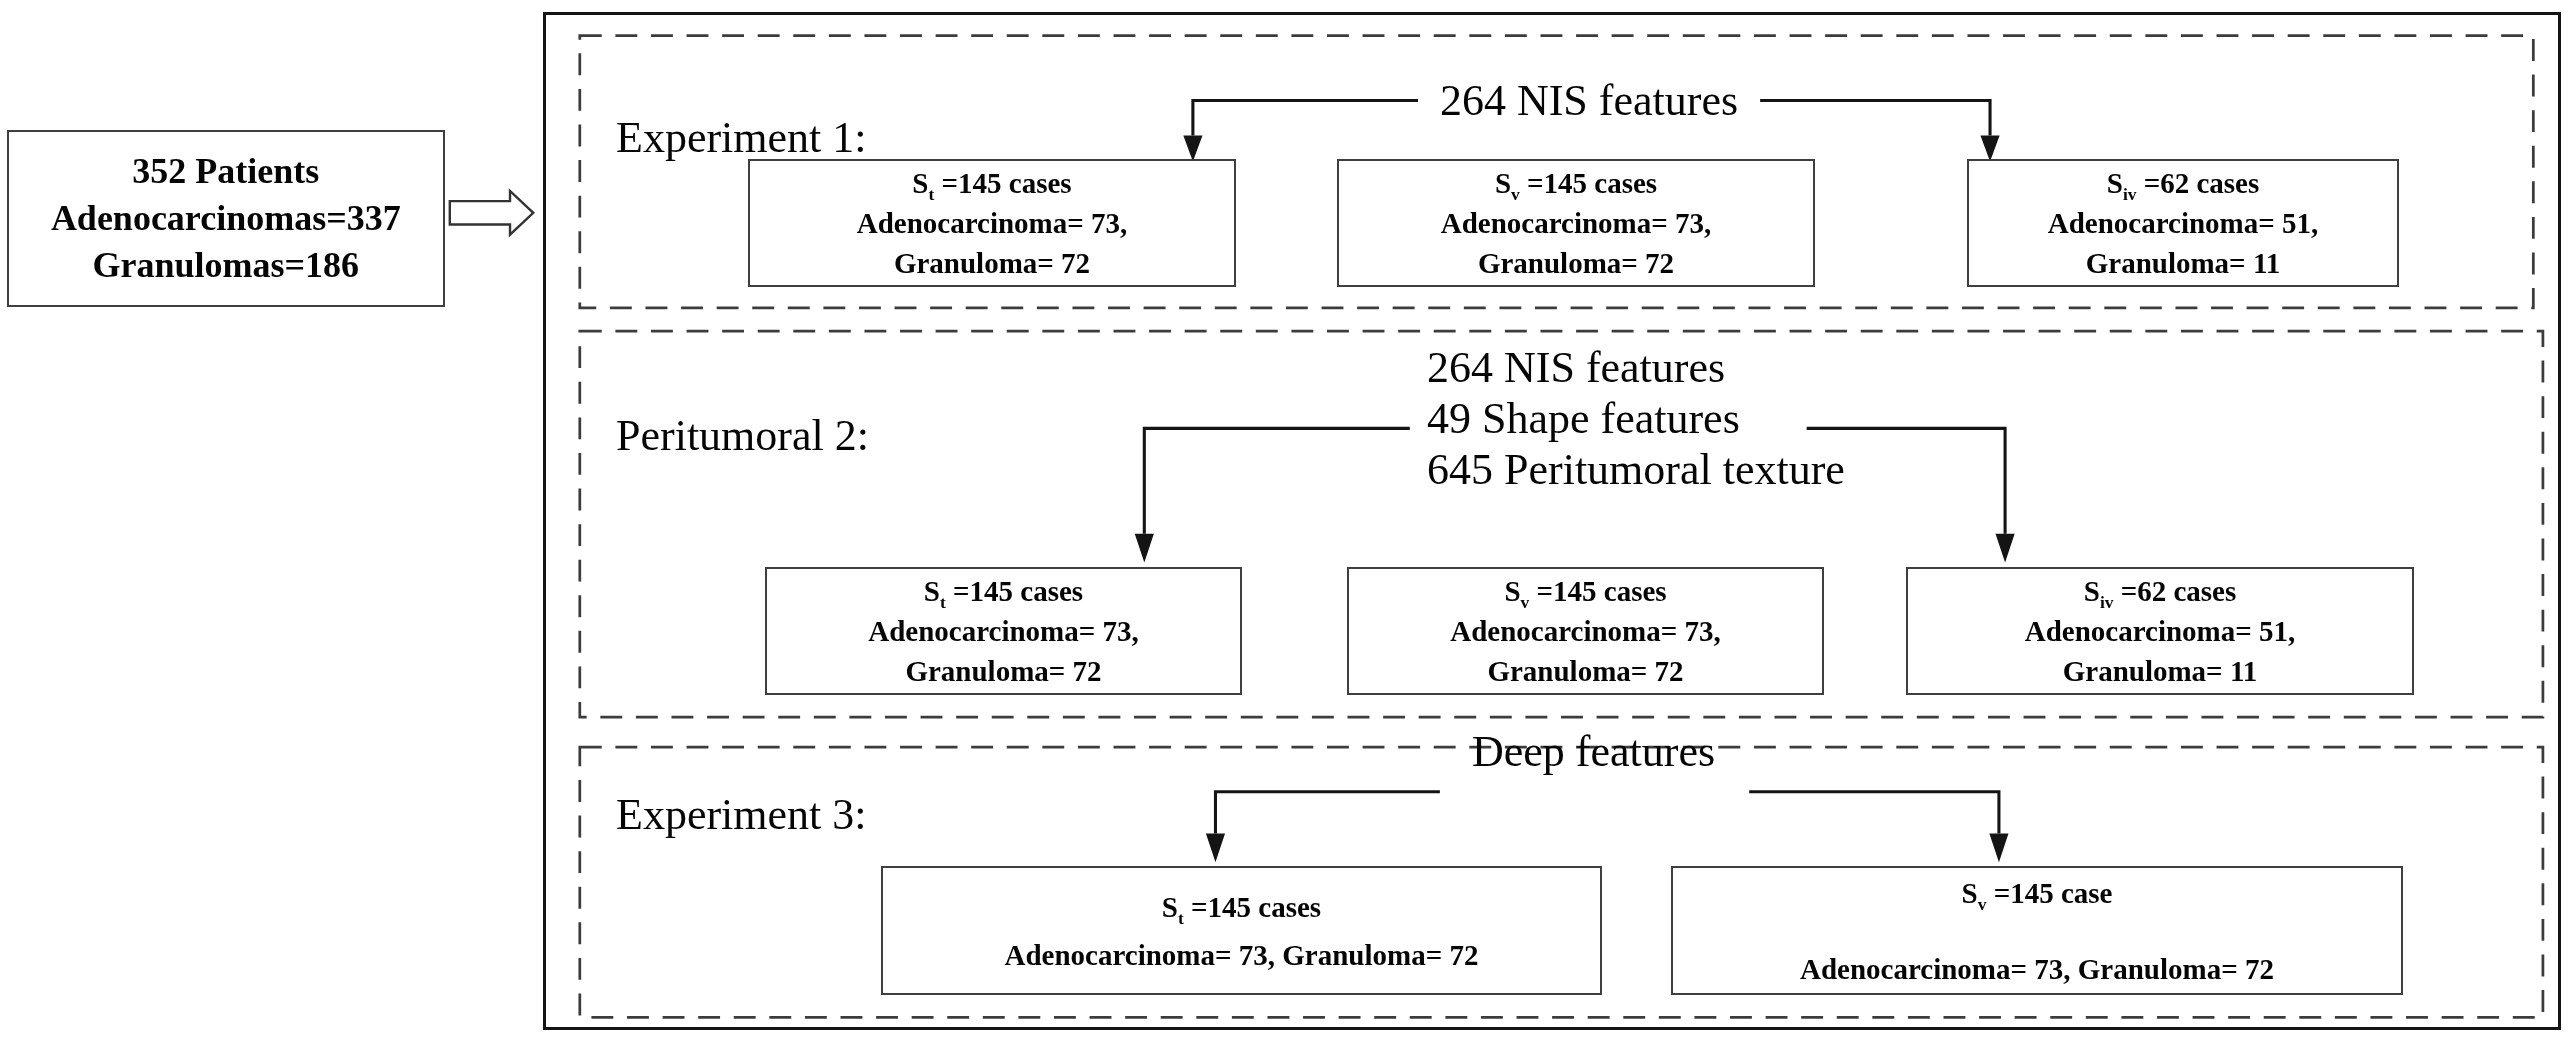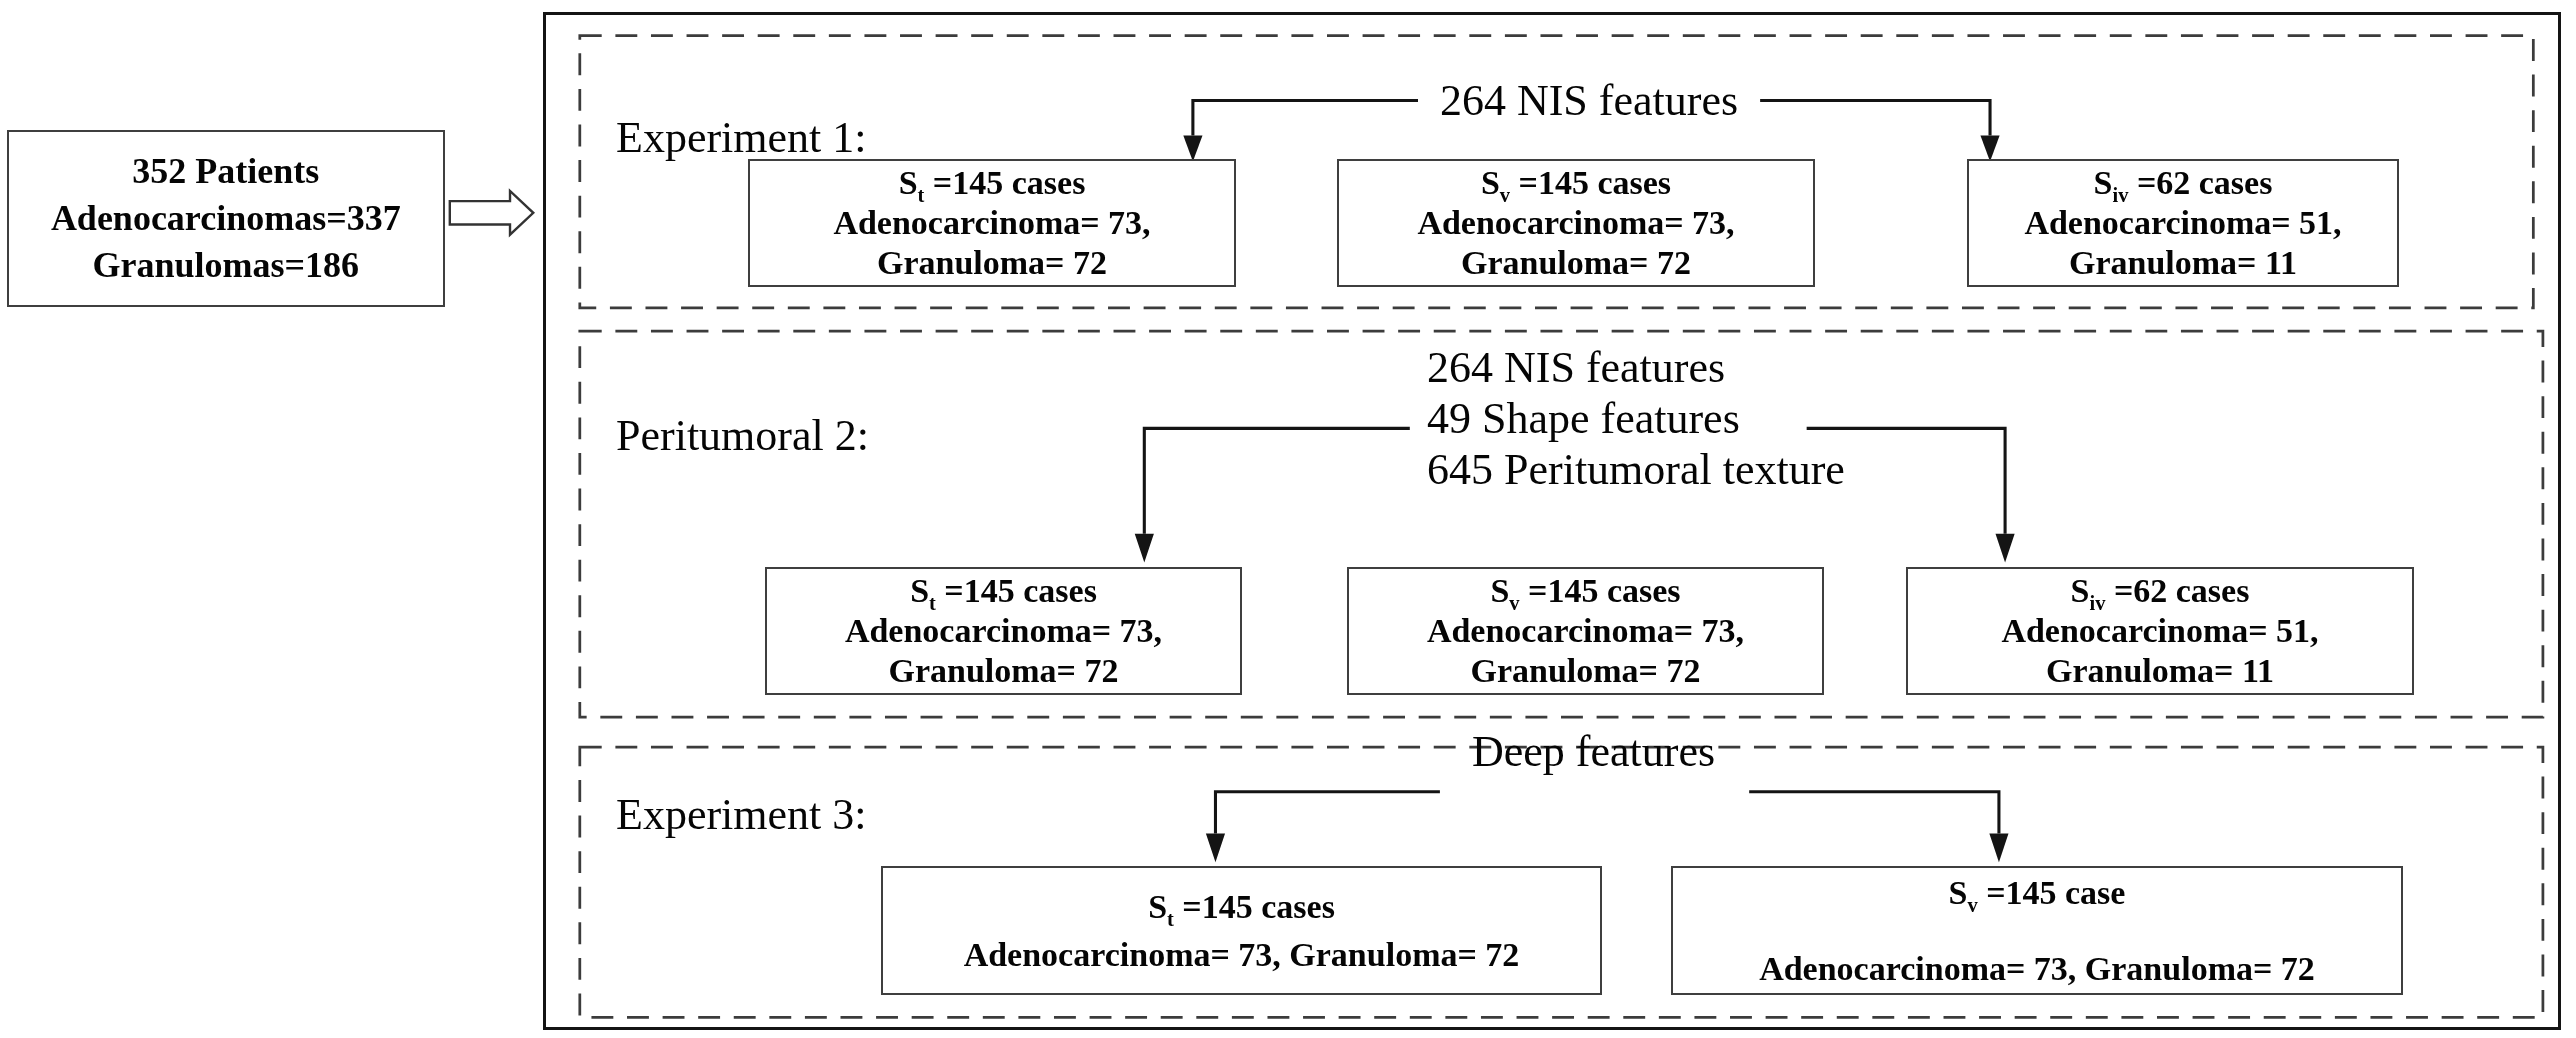--- a/index.html
+++ b/index.html
@@ -33,21 +33,21 @@
 
   .exp-label { position: absolute; font-size: 44px; line-height: 51px; white-space: nowrap; }
   .features-text { position: absolute; font-size: 44px; line-height: 51px; white-space: nowrap; }
   .features-list { position: absolute; font-size: 44px; line-height: 51px; white-space: nowrap; }
   .centered { text-align: center; }
 
   .case-box {
     position: absolute; box-sizing: border-box;
     border: 2.7px solid #3f3f3f; background: #fff;
     display: flex; flex-direction: column; align-items: center; justify-content: center;
-    font-weight: bold; font-size: 34px; text-align: center; white-space: nowrap;
+    font-weight: bold; font-size: 29px; text-align: center; white-space: nowrap;
   }
   .case-box .bl { line-height: 40px; }
   .case-box.two-line .bl { line-height: 48px; }
   .case-box sub { font-size: 0.6em; line-height: 0; }
 </style>
 </head>
 <body>
 
 <div id="canvas">
 

